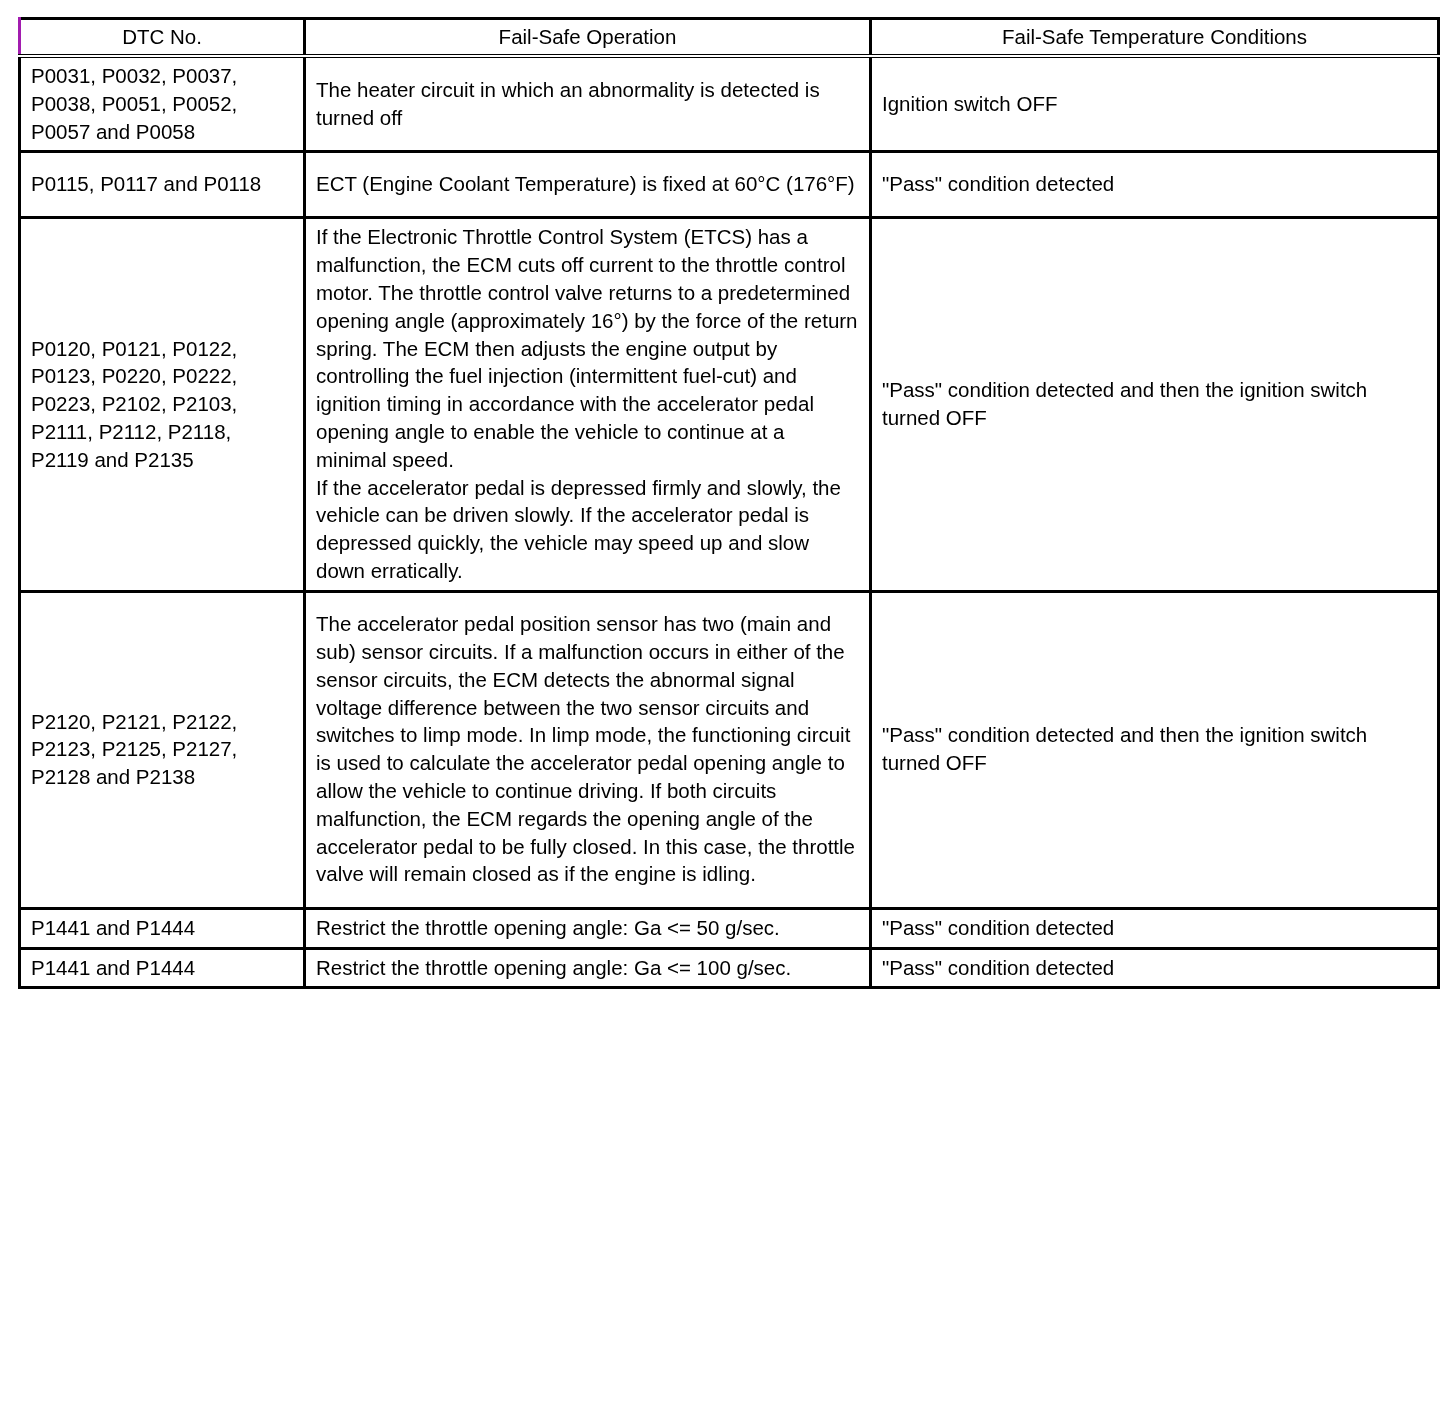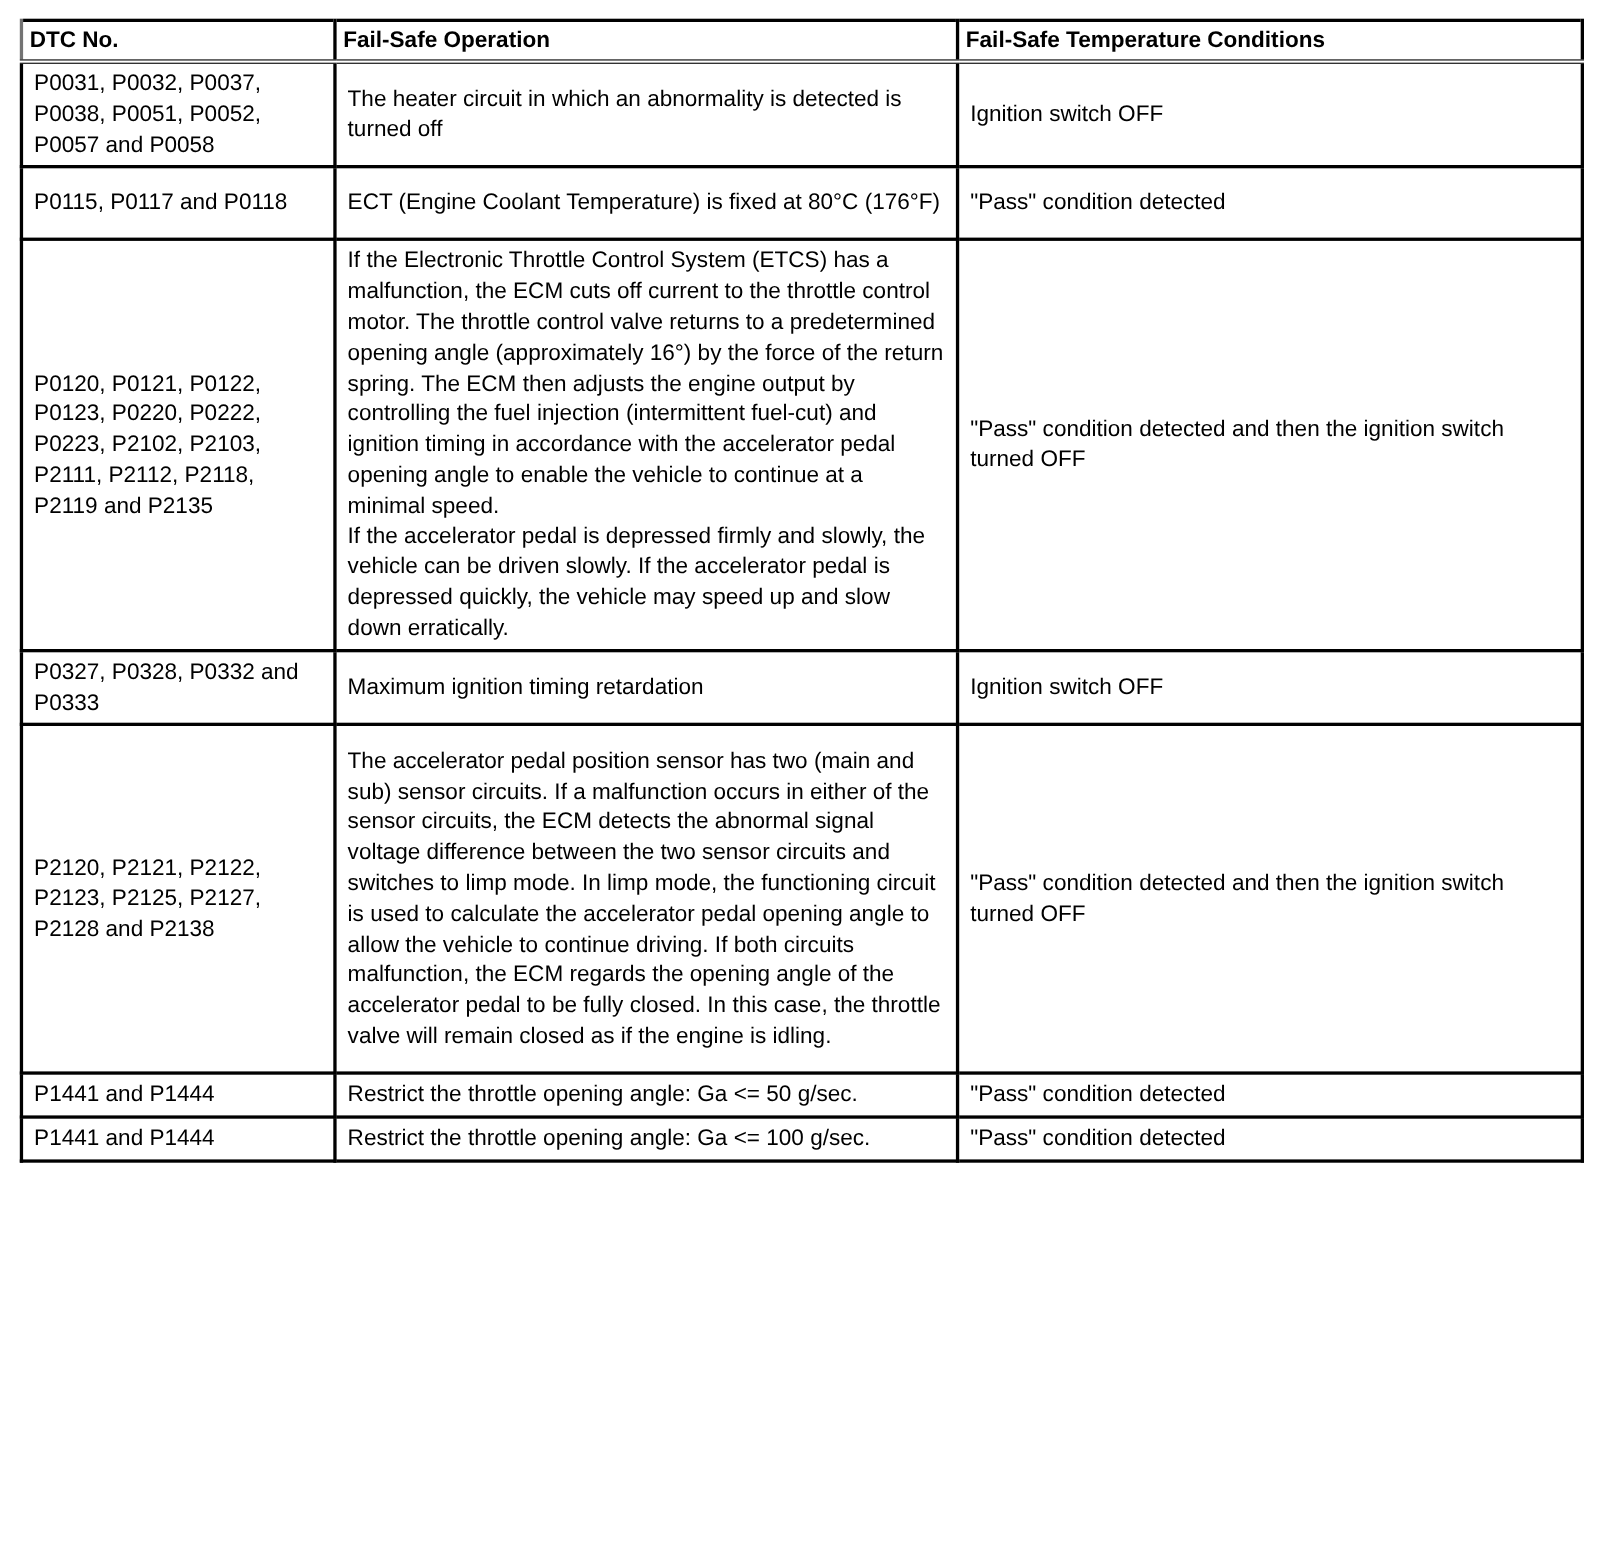--- a/index.html
+++ b/index.html
@@ -12,25 +12,25 @@
       font-family: "Liberation Sans", sans-serif;
       font-size: 20.5px;
       line-height: 27.8px;
       color: #000;
       border: 3px solid #000;
     }
     .doc-table col.c1 { width: 285px; }
     .doc-table col.c2 { width: 566px; }
     .doc-table col.c3 { width: 568px; }
     .doc-table th {
-      font-weight: bold;
-      text-align: left;
+      font-weight: normal;
+      text-align: center;
       height: 34px;
       padding: 0 6px;
-      border-left: 3px solid #737373;
+      border-left: 3px solid #a21caf;
       border-right: 3px solid #000;
       border-bottom: 4px double #000;
       vertical-align: middle;
     }
     .doc-table td {
       padding: 4px 10px 5px 10px;
       border: 3px solid #000;
       vertical-align: middle;
       text-align: left;
       word-wrap: break-word;
@@ -57,37 +57,32 @@
   <tbody>
     <tr style="height:92px">
       <td class="pre">P0031, P0032, P0037,
 P0038, P0051, P0052,
 P0057 and P0058</td>
       <td>The heater circuit in which an abnormality is detected is turned off</td>
       <td>Ignition switch OFF</td>
     </tr>
     <tr style="height:66px">
       <td class="pre">P0115, P0117 and P0118</td>
-      <td>ECT (Engine Coolant Temperature) is fixed at 80°C (176°F)</td>
+      <td>ECT (Engine Coolant Temperature) is fixed at 60°C (176°F)</td>
       <td>"Pass" condition detected</td>
     </tr>
     <tr style="height:373px">
       <td class="pre">P0120, P0121, P0122,
 P0123, P0220, P0222,
 P0223, P2102, P2103,
 P2111, P2112, P2118,
 P2119 and P2135</td>
       <td class="pre">If the Electronic Throttle Control System (ETCS) has a malfunction, the ECM cuts off current to the throttle control motor. The throttle control valve returns to a predetermined opening angle (approximately 16°) by the force of the return spring. The ECM then adjusts the engine output by controlling the fuel injection (intermittent fuel-cut) and ignition timing in accordance with the accelerator pedal opening angle to enable the vehicle to continue at a minimal speed.
 If the accelerator pedal is depressed firmly and slowly, the vehicle can be driven slowly. If the accelerator pedal is depressed quickly, the vehicle may speed up and slow down erratically.</td>
       <td>"Pass" condition detected and then the ignition switch turned OFF</td>
-    </tr>
-    <tr style="height:66px">
-      <td class="pre">P0327, P0328, P0332 and P0333</td>
-      <td>Maximum ignition timing retardation</td>
-      <td>Ignition switch OFF</td>
     </tr>
     <tr style="height:317px">
       <td class="pre">P2120, P2121, P2122,
 P2123, P2125, P2127,
 P2128 and P2138</td>
       <td>The accelerator pedal position sensor has two (main and sub) sensor circuits. If a malfunction occurs in either of the sensor circuits, the ECM detects the abnormal signal voltage difference between the two sensor circuits and switches to limp mode. In limp mode, the functioning circuit is used to calculate the accelerator pedal opening angle to allow the vehicle to continue driving. If both circuits malfunction, the ECM regards the opening angle of the accelerator pedal to be fully closed. In this case, the throttle valve will remain closed as if the engine is idling.</td>
       <td>"Pass" condition detected and then the ignition switch turned OFF</td>
     </tr>
     <tr style="height:39px">
       <td class="pre">P1441 and P1444</td>

